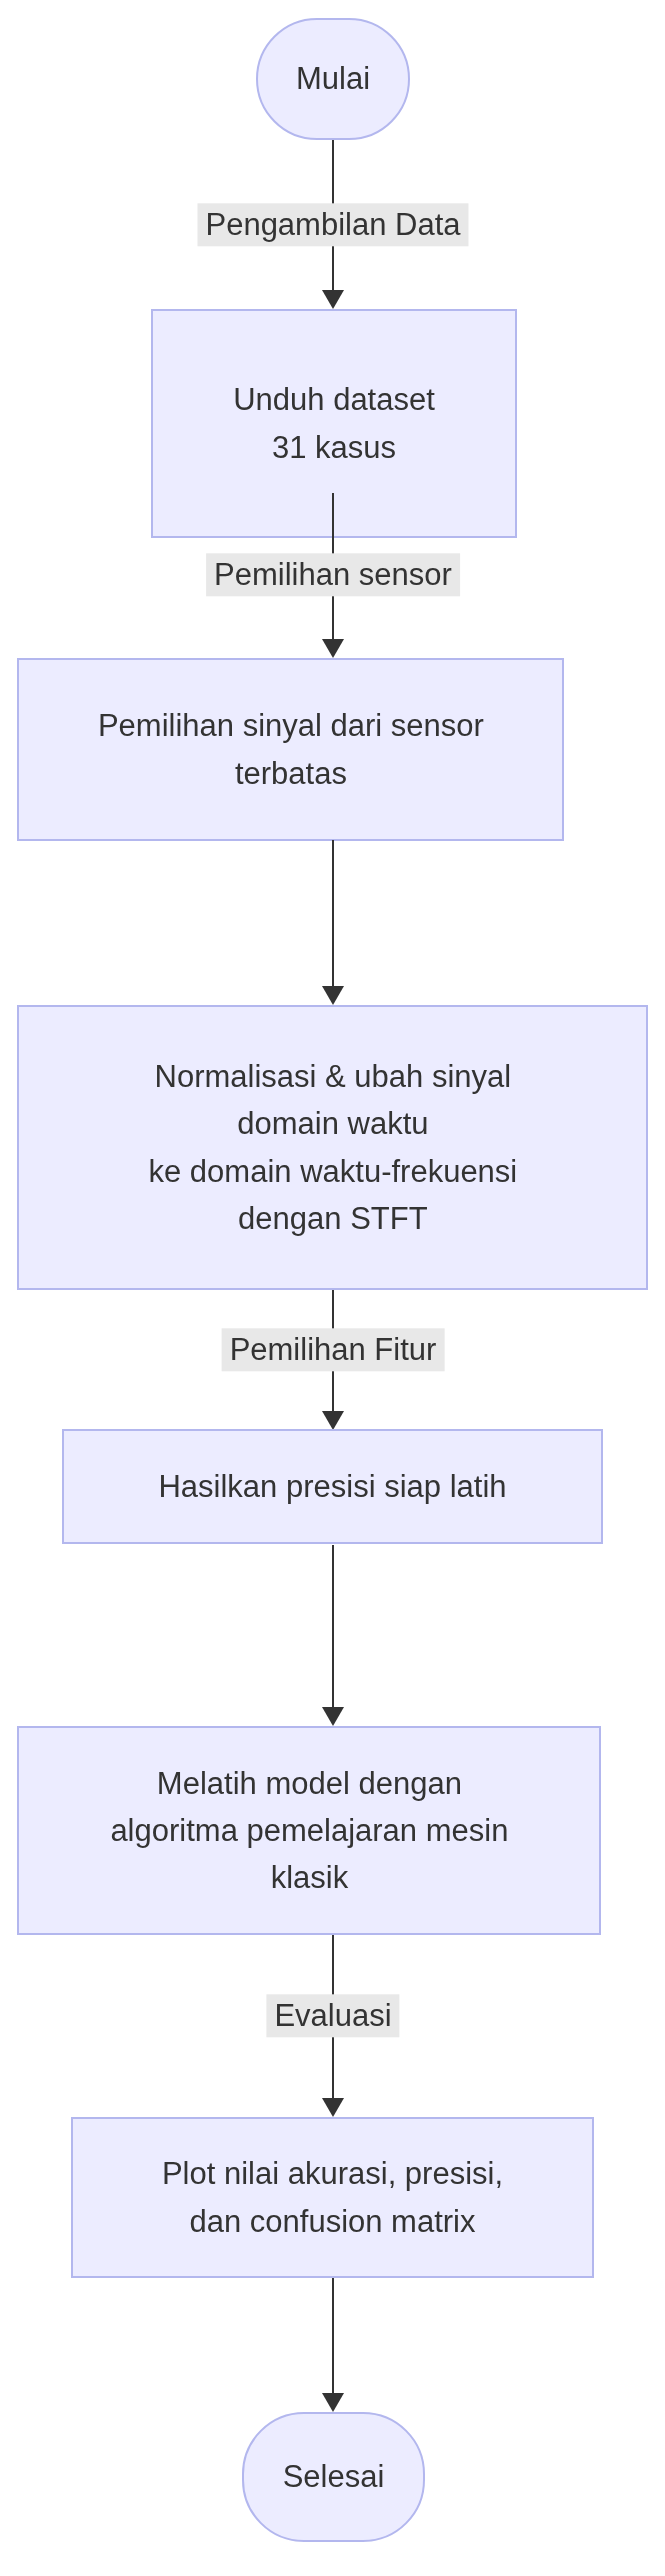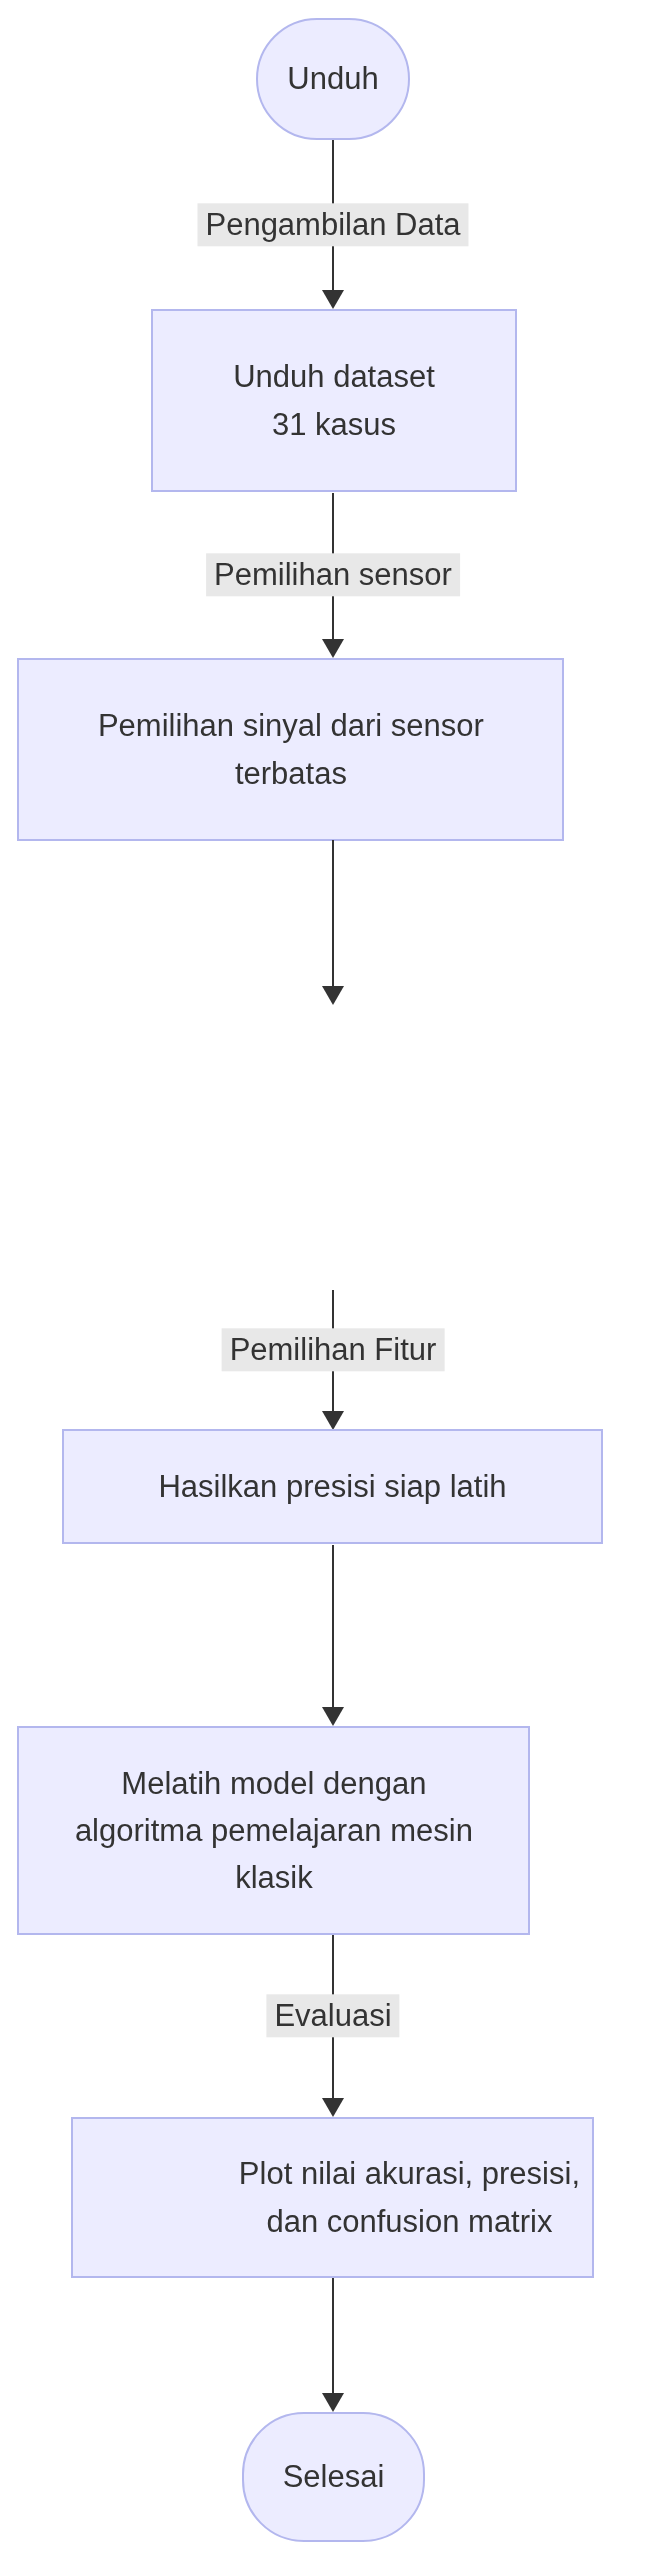--- a/index.html
+++ b/index.html
@@ -72,79 +72,85 @@
     padding: 0 8px;
     white-space: nowrap;
   }
 </style>
 </head>
 <body>
 
 <div class="canvas">
 
   <div class="node stadium" style="top:18px; left:256px; width:154px; height:122px;">
-    <span class="node-text">Unduh</span>
+    <span class="node-text">Mulai</span>
   </div>
 
   <div class="connector" style="top:140px; height:169px;">
     <div class="line"></div>
     <div class="arrowhead"></div>
   </div>
   <div class="edge-label" style="top:225px;">Pengambilan Data</div>
 
-  <div class="node" style="top:309px; left:151px; width:366px; height:183px;">
+  <div class="node" style="top:309px; left:151px; width:366px; height:229px;">
     <span class="node-text">Unduh dataset
 31 kasus</span>
   </div>
 
   <div class="connector" style="top:493px; height:165px;">
     <div class="line"></div>
     <div class="arrowhead"></div>
   </div>
   <div class="edge-label" style="top:575px;">Pemilihan sensor</div>
 
   <div class="node" style="top:658px; left:17.4px; width:547px; height:183px;">
     <span class="node-text">Pemilihan sinyal dari sensor
 terbatas</span>
   </div>
 
   <div class="connector" style="top:840px; height:165px;">
     <div class="line"></div>
     <div class="arrowhead"></div>
   </div>
 
+  <div class="node" style="top:1005px; left:17.4px; width:631px; height:285px;">
+    <span class="node-text">Normalisasi &amp; ubah sinyal
+domain waktu
+ke domain waktu-frekuensi
+dengan STFT</span>
+  </div>
 
   <div class="connector" style="top:1290px; height:140px;">
     <div class="line"></div>
     <div class="arrowhead"></div>
   </div>
   <div class="edge-label" style="top:1350px;">Pemilihan Fitur</div>
 
   <div class="node" style="top:1429px; left:62px; width:541px; height:115px;">
     <span class="node-text">Hasilkan presisi siap latih</span>
   </div>
 
   <div class="connector" style="top:1545px; height:181px;">
     <div class="line"></div>
     <div class="arrowhead"></div>
   </div>
 
-  <div class="node" style="top:1726px; left:17.4px; width:513px; height:209px;justify-content:center;">
+  <div class="node" style="top:1726px; left:17.4px; width:584px; height:209px;justify-content:center;">
     <span class="node-text">Melatih model dengan
 algoritma pemelajaran mesin
 klasik</span>
   </div>
 
   <div class="connector" style="top:1935px; height:182px;">
     <div class="line"></div>
     <div class="arrowhead"></div>
   </div>
   <div class="edge-label" style="top:2016px;">Evaluasi</div>
 
-  <div class="node" style="top:2117px; left:71px; width:523px; height:161px;justify-content:flex-end;">
+  <div class="node" style="top:2117px; left:71px; width:523px; height:161px;">
     <span class="node-text">Plot nilai akurasi, presisi,
 dan confusion matrix</span>
   </div>
 
   <div class="connector" style="top:2278px; height:134px;">
     <div class="line"></div>
     <div class="arrowhead"></div>
   </div>
 
   <div class="node stadium" style="top:2412px; left:242px; width:183px; height:130px;">

